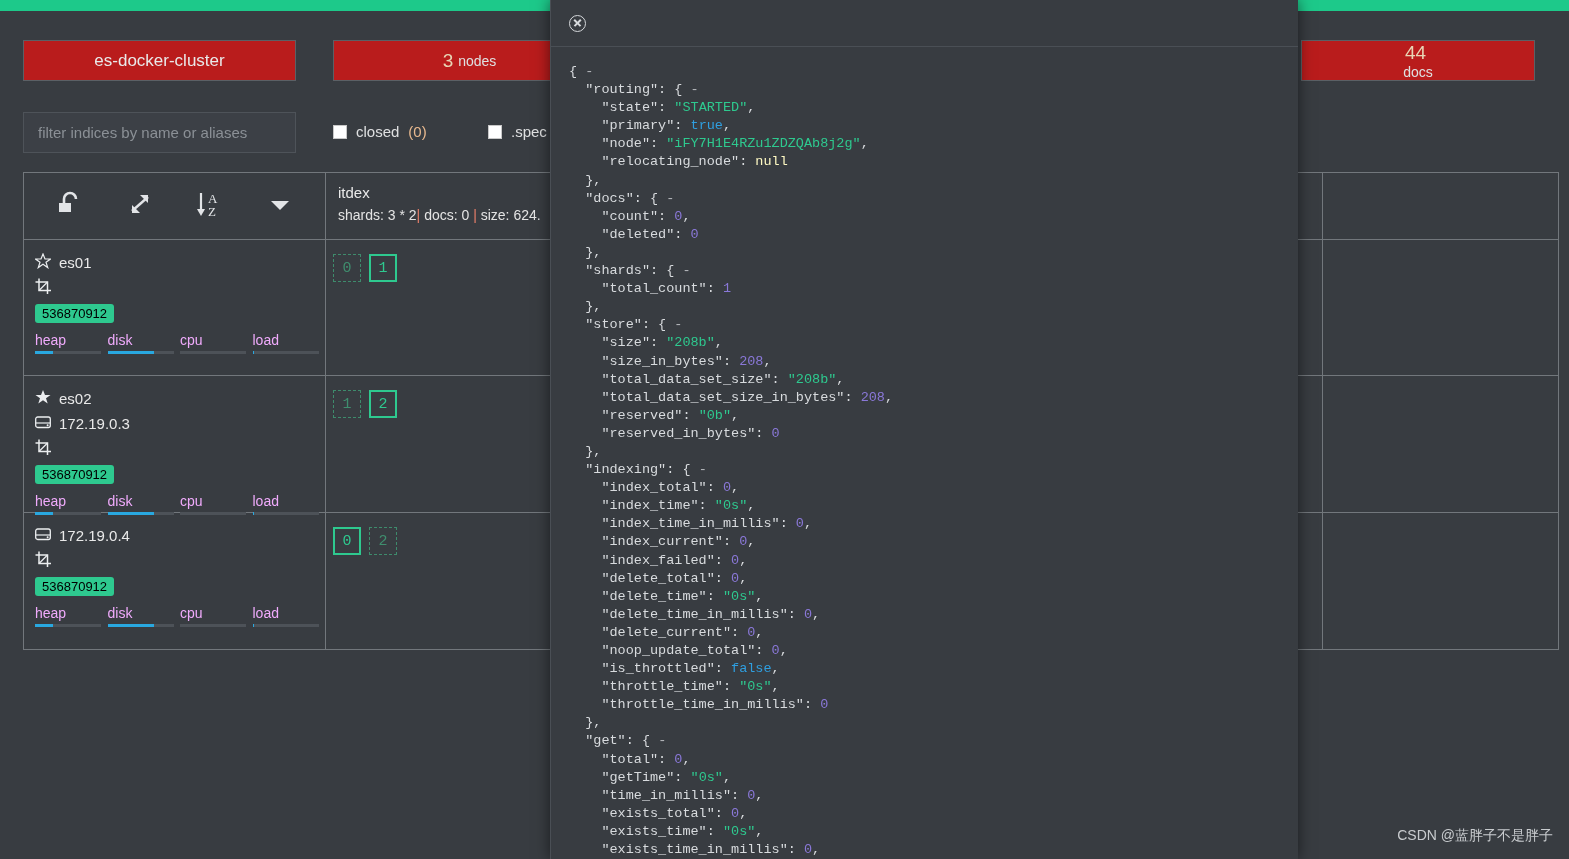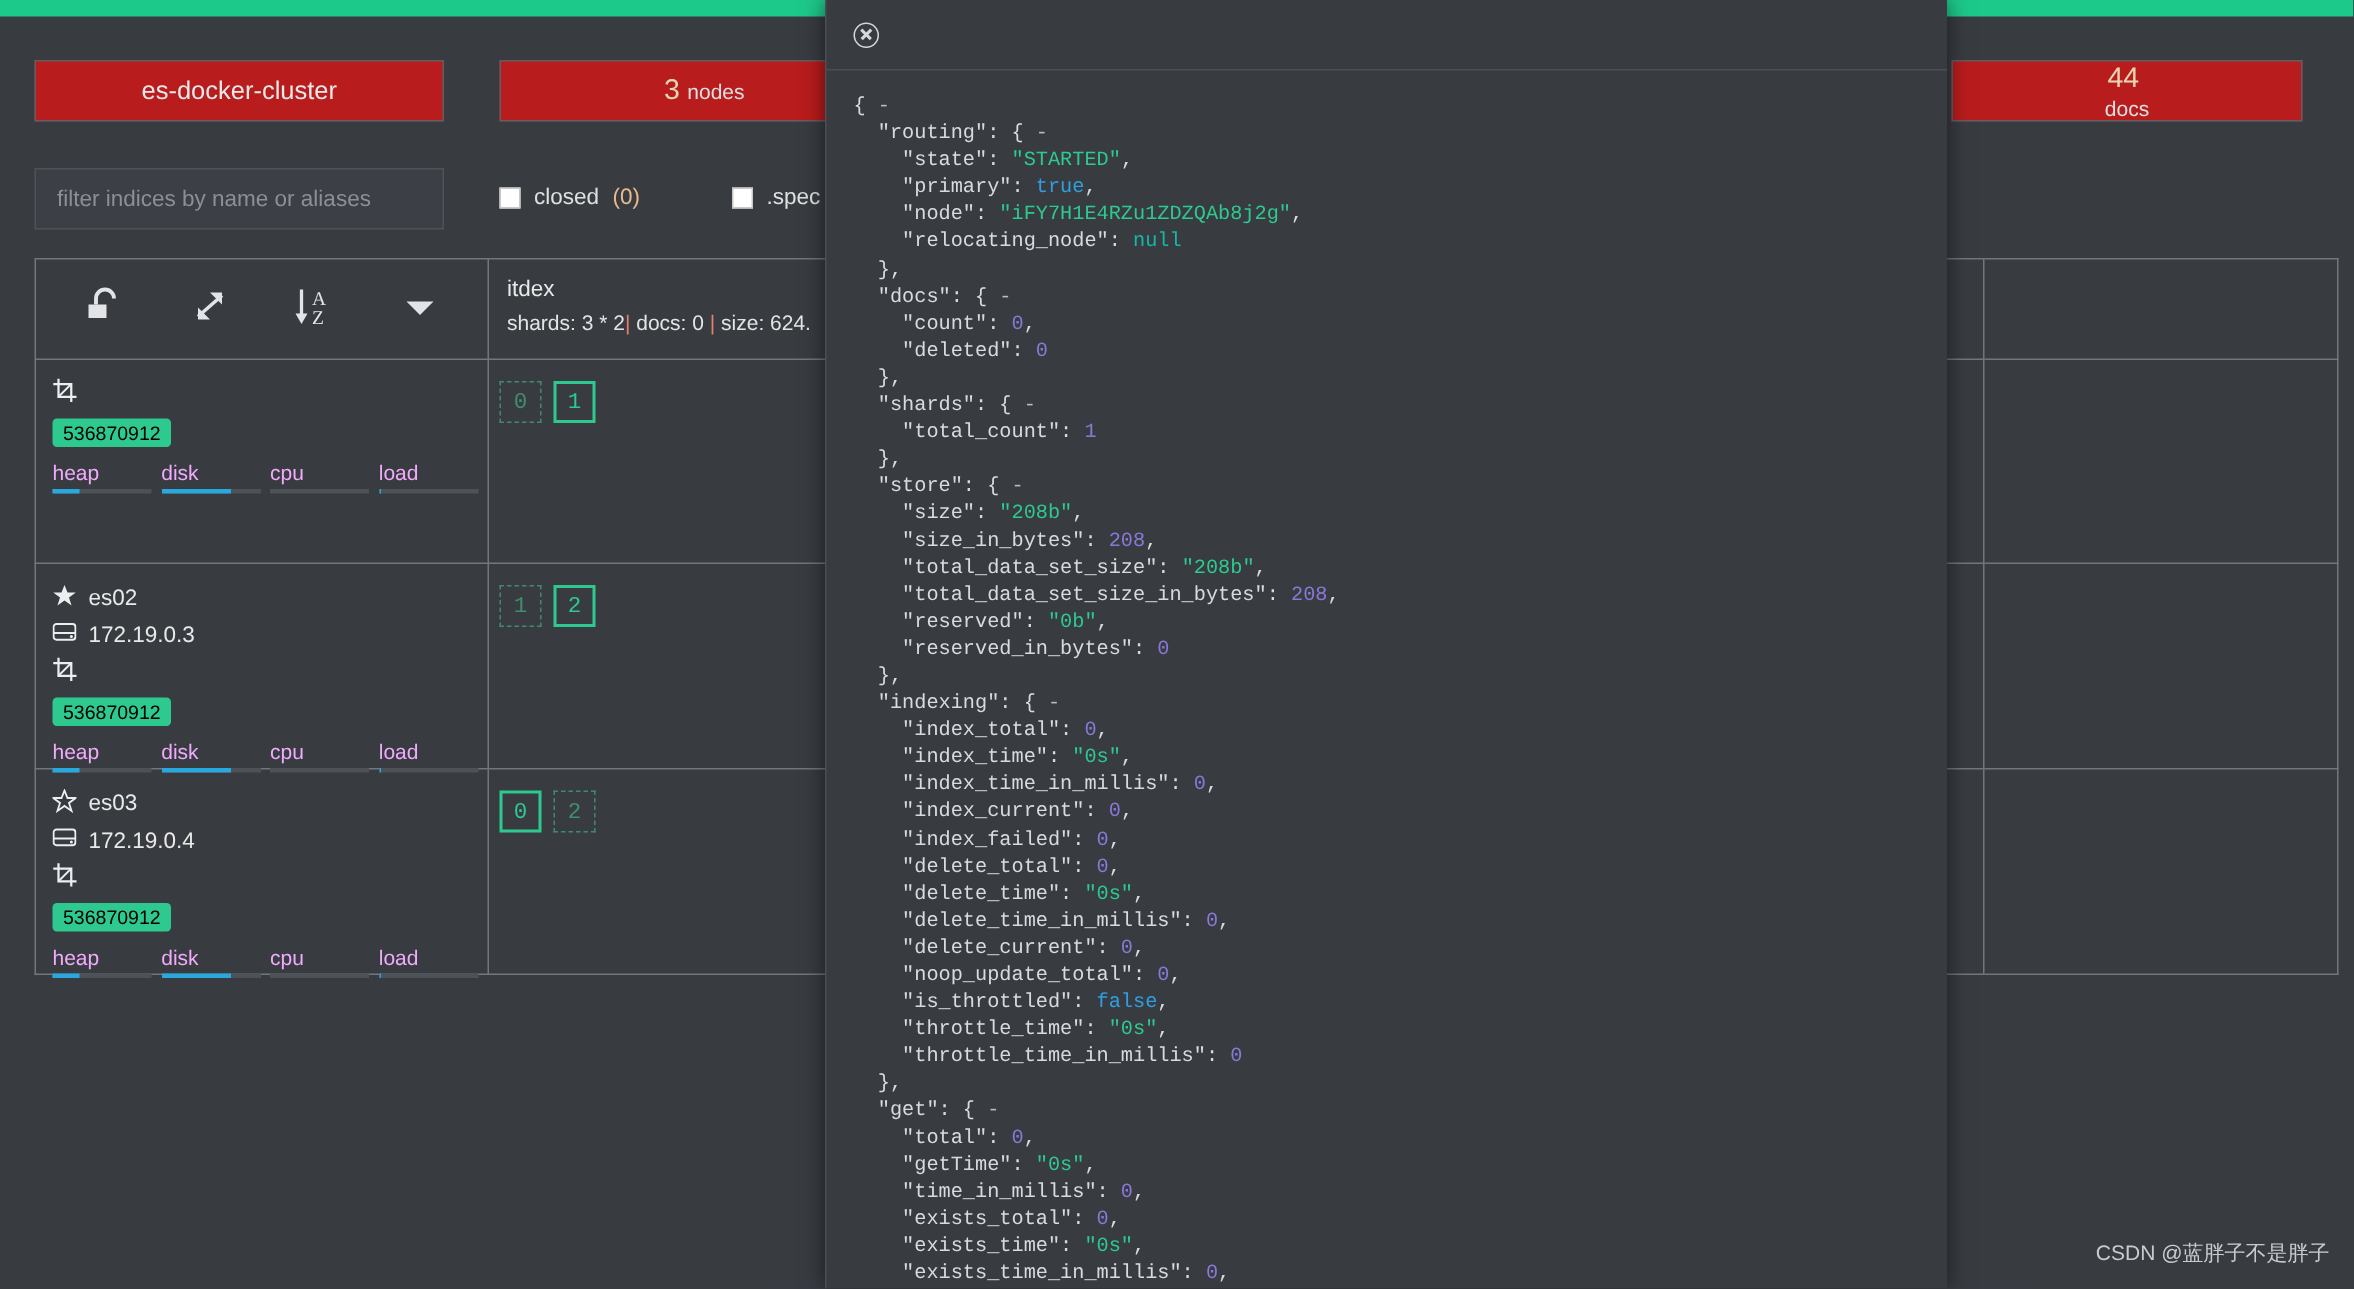--- a/index.html
+++ b/index.html
@@ -145,21 +145,21 @@
     padding: 16px 0 0 18px;
     font-family: "Liberation Mono", monospace;
     font-size: 13.5px; line-height: 18.1px;
     white-space: pre;
   }
   .j-punct { color: #d8dbde; }
   .j-key   { color: #d8dbde; }
   .j-str   { color: #2ec98f; }
   .j-num   { color: #8a78d8; }
   .j-bool  { color: #2f9fe0; }
-  .j-null  { color: #14b8a6; }
+  .j-null  { color: #fef9c3; }
   .j-fold  { color: #b9bcc0; }
 
   
   .watermark {
     position: absolute; right: 16px; bottom: 14px; z-index: 40;
     color: #d5d8db; font-size: 14px; opacity: .92;
     font-family: "Liberation Sans", sans-serif;
   }
 </style>
 </head>
@@ -232,20 +232,25 @@
       <div class="index-meta">
         <span>shards: 3 * 2</span><span class="sep">|</span><span> docs: 0 </span><span class="sep">|</span><span> size: 624.</span>
       </div>
     </div>
 
     <div class="spacer-cell"></div>
 
     <div id="node-rows">
         <div class="node-row" style="top: 68px; height: 136px;">
           <div class="node-cell"><div class="node-line">
+              <span><svg width="16" height="16" viewBox="0 0 16 16">
+                  <polygon points="8,1 10,6 15.5,6 11,9.3 12.7,14.6 8,11.3 3.3,14.6 5,9.3 0.5,6 6,6" fill="none" stroke="#eceef0" stroke-width="1.2"></polygon>
+                </svg></span>
+              <span>es01</span>
+            </div><div class="node-line">
               <span><svg width="17" height="17" viewBox="0 0 17 17">
                   <path d="M4,0.5 V12.5 H16" fill="none" stroke="#eceef0" stroke-width="1.5"></path>
                   <path d="M0.5,4 H12.5 V16" fill="none" stroke="#eceef0" stroke-width="1.5"></path>
                   <line x1="4" y1="12.5" x2="12.5" y2="4" stroke="#eceef0" stroke-width="1.2"></line>
                 </svg></span>
             </div><span class="badge-mem">536870912</span><div class="metrics">
               <div class="metric">
                 <div class="metric-label">heap</div>
                 <div class="metric-track">
                   <div class="metric-fill" style="width:18.48px"></div>
@@ -322,25 +327,20 @@
               </div>
             </div></div>
           <div class="shard-cell">
             <div class="shard replica">1</div>
             <div class="shard primary">2</div>
           </div>
           <div class="right-cell"></div>
         </div>
         <div class="node-row" style="top: 341px; height: 137px;">
           <div class="node-cell"><div class="node-line">
-              <span><svg width="16" height="16" viewBox="0 0 16 16">
-                  <polygon points="8,1 10,6 15.5,6 11,9.3 12.7,14.6 8,11.3 3.3,14.6 5,9.3 0.5,6 6,6" fill="none" stroke="#eceef0" stroke-width="1.2"></polygon>
-                </svg></span>
-              <span>es03</span>
-            </div><div class="node-line">
               <span><svg width="16" height="13" viewBox="0 0 16 13">
                   <rect x="0.7" y="1" width="14.6" height="10.5" rx="2" fill="none" stroke="#eceef0" stroke-width="1.3"></rect>
                   <line x1="0.7" y1="7" x2="15.3" y2="7" stroke="#eceef0" stroke-width="1.2"></line>
                   <circle cx="12.6" cy="9.3" r="1" fill="#eceef0"></circle>
                 </svg></span>
               <span>172.19.0.4</span>
             </div><div class="node-line">
               <span><svg width="17" height="17" viewBox="0 0 17 17">
                   <path d="M4,0.5 V12.5 H16" fill="none" stroke="#eceef0" stroke-width="1.5"></path>
                   <path d="M0.5,4 H12.5 V16" fill="none" stroke="#eceef0" stroke-width="1.5"></path>

